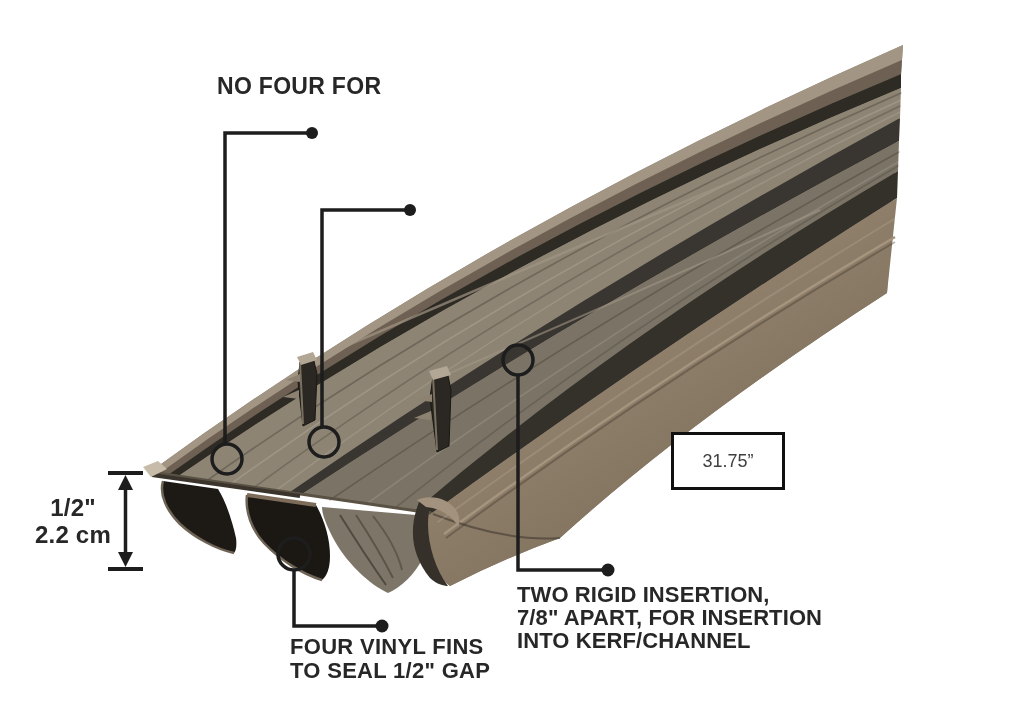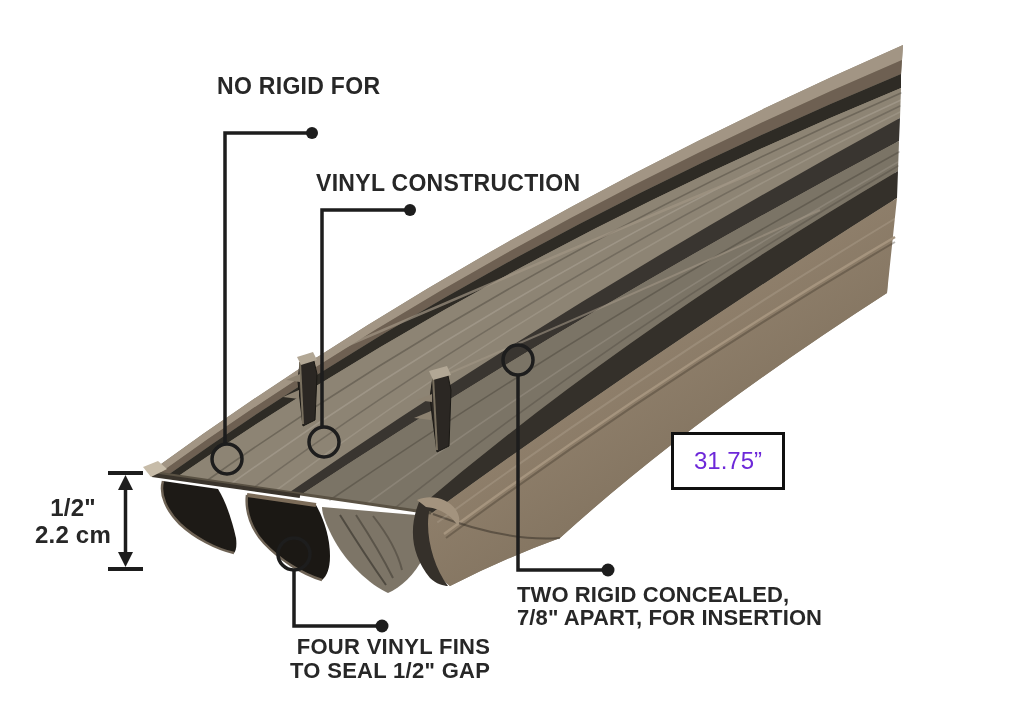--- a/index.html
+++ b/index.html
@@ -14,30 +14,30 @@
   .lbl{
     position:absolute;
     font-weight:bold;
     color:#272727;
     white-space:nowrap;
     letter-spacing:0.3px;
   }
   .lbl .ln{display:block;}
   #no-walls-label{left:217px;top:74px;font-size:23px;line-height:25px;}
   #vinyl-label{left:316px;top:171px;font-size:23px;line-height:25px;}
-  #four-fins-label{left:290px;top:635px;font-size:22px;line-height:24px;text-align:right;}
+  #four-fins-label{left:290px;top:635px;font-size:22px;line-height:24px;}
   #two-rigid-label{left:517px;top:583px;font-size:22px;line-height:23px;letter-spacing:0.1px;}
   #dim-label{left:26px;top:494px;width:94px;text-align:center;font-size:24px;line-height:27px;letter-spacing:0.2px;}
   #length-box{
     position:absolute;left:671px;top:432px;
     width:108px;height:52px;
     border:3px solid #101010;
     background:#ffffff;
     display:flex;align-items:center;justify-content:center;
-    font-size:24px;color:#6d28d9;font-weight:normal;
+    font-size:18px;color:#404040;font-weight:normal;
   }
 </style>
 </head>
 <body>
 
 <div class="canvas">
 
   <svg class="art" width="1031" height="727" viewBox="0 0 1031 727">
     <defs>
       <linearGradient id="floorGrad" x1="150" y1="400" x2="900" y2="180" gradientUnits="userSpaceOnUse">
@@ -166,35 +166,33 @@
     <g stroke="#1d1d1d" fill="none">
       <path d="M108,473 L143,473" stroke-width="4"></path>
       <path d="M108,569 L143,569" stroke-width="4"></path>
       <path d="M125.5,482 L125.5,560" stroke-width="3.5"></path>
       <path d="M125.5,475 L118,490 L133,490 Z" fill="#1d1d1d" stroke="none"></path>
       <path d="M125.5,567 L118,552 L133,552 Z" fill="#1d1d1d" stroke="none"></path>
     </g>
   </svg>
 
   <div class="lbl" id="no-walls-label">
-    <span class="ln">NO RIGID FOR</span>
-  </div>
-
-  <div class="lbl" id="vinyl-label">
-    <span class="ln">VINYL CONSTRUCTION</span>
-  </div>
+    <span class="ln">NO FOUR FOR</span>
+  </div>
+
 
   <div class="lbl" id="four-fins-label">
     <span class="ln">FOUR VINYL FINS</span>
     <span class="ln">TO SEAL 1/2" GAP</span>
   </div>
 
   <div class="lbl" id="two-rigid-label">
-    <span class="ln">TWO RIGID CONCEALED,</span>
+    <span class="ln">TWO RIGID INSERTION,</span>
     <span class="ln">7/8" APART, FOR INSERTION</span>
+    <span class="ln">INTO KERF/CHANNEL</span>
   </div>
 
   <div class="lbl" id="dim-label">
     <span class="ln">1/2"</span>
     <span class="ln">2.2 cm</span>
   </div>
 
   <div id="length-box">
     <span>31.75”</span>
   </div>

